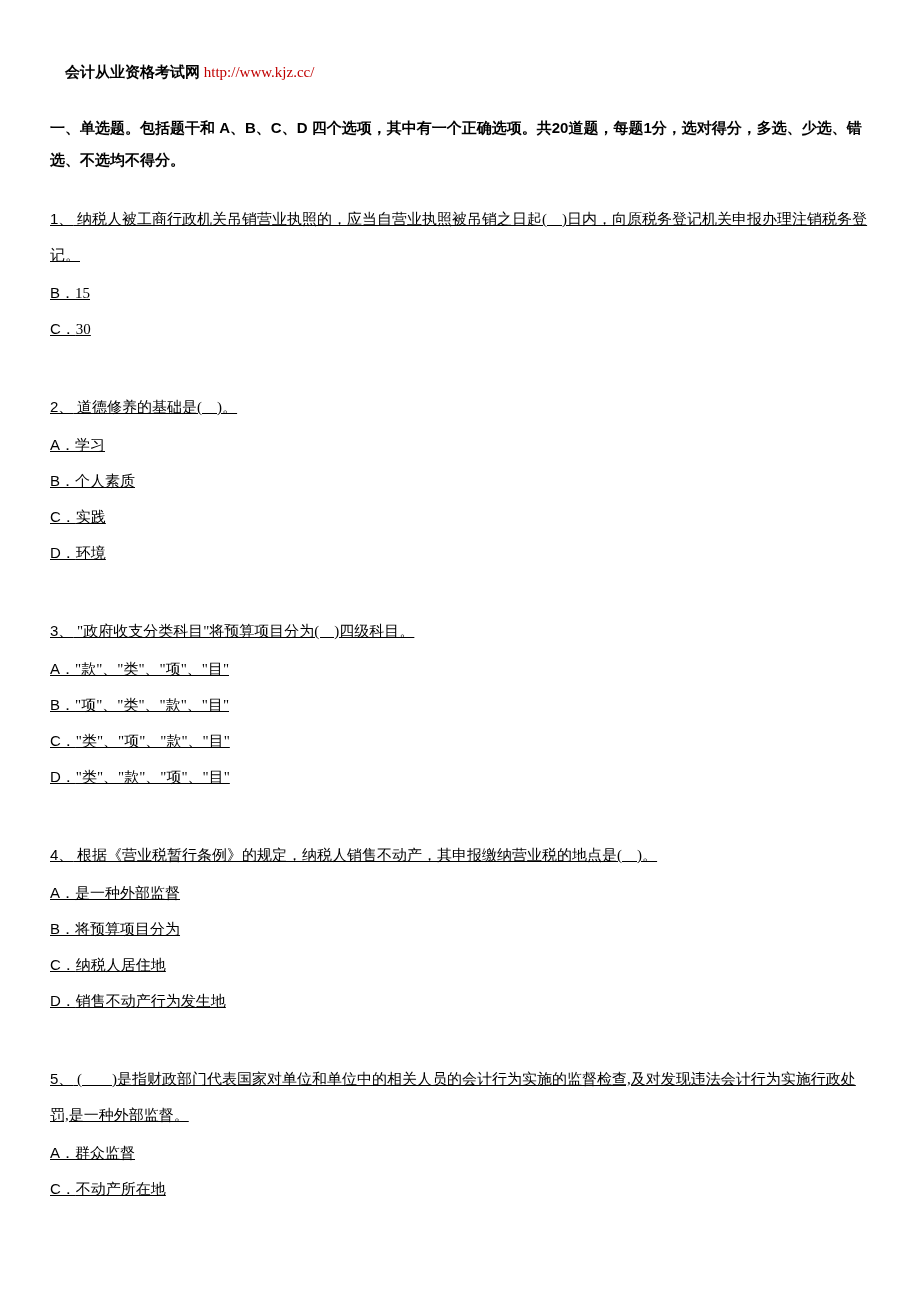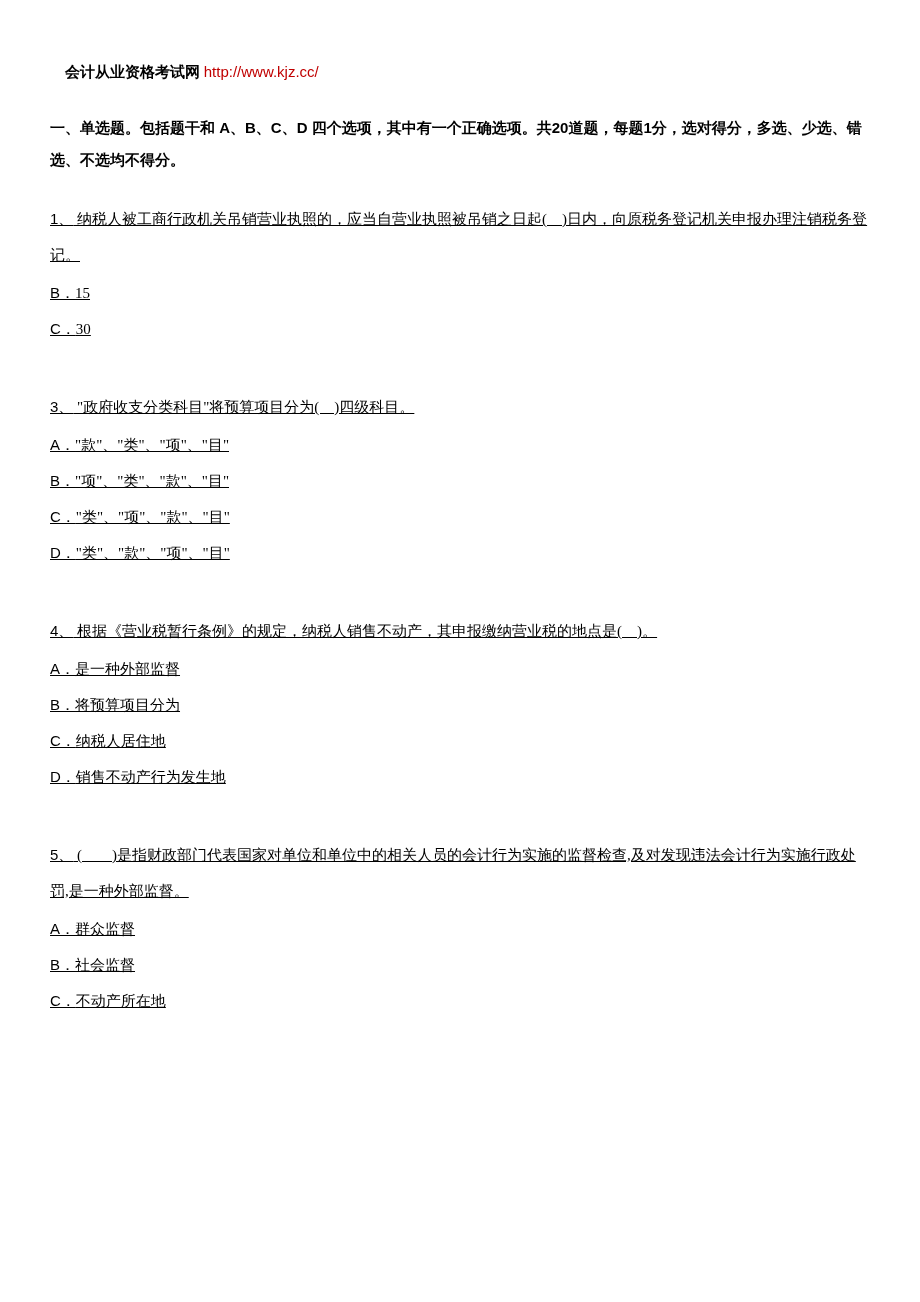--- a/index.html
+++ b/index.html
@@ -14,21 +14,21 @@
   .header {
     margin-bottom: 28px;
     text-indent: 15px;
   }
   .header-title {
     font-weight: bold;
     font-family: "SimHei", "黑体", sans-serif;
   }
   .header-link {
     color: #c00000;
-    font-family: Liberation Sans, sans-serif;
+    font-family: Liberation Serif, serif;
   }
   .instructions {
     font-weight: bold;
     margin-bottom: 26px;
     line-height: 2.1;
     font-family: "SimHei", "黑体", sans-serif;
   }
   .question-block {
     margin-bottom: 42px;
     text-decoration: underline;
@@ -64,32 +64,38 @@
   一、单选题。包括题干和 <span class="abcd">A</span>、<span class="abcd">B</span>、<span class="abcd">C</span>、<span class="abcd">D</span> 四个选项，其中有一个正确选项。共<span class="num">20</span>道题，每题<span class="num">1</span>分，选对得分，多选、少选、错选、不选均不得分。
 </div>
 
 <div id="questions-container">
     <div class="question-block">
       <div class="question-text"><span class="num">1、</span><span> 纳税人被工商行政机关吊销营业执照的，应当自营业执照被吊销之日起(　)日内，向原税务登记机关申报办理注销税务登记。</span></div>
       <div class="option"><span class="option-letter">B．</span><span>15</span></div>
       <div class="option"><span class="option-letter">C．</span><span>30</span></div>
     </div>
     <div class="question-block">
+      <div class="question-text"><span class="num">2、</span><span> 道德修养的基础是(　)。</span></div>
+      <div class="option"><span class="option-letter">A．</span><span>学习</span></div>
+      <div class="option"><span class="option-letter">B．</span><span>个人素质</span></div>
+      <div class="option"><span class="option-letter">C．</span><span>实践</span></div>
+      <div class="option"><span class="option-letter">D．</span><span>环境</span></div>
+    </div>
+    <div class="question-block">
       <div class="question-text"><span class="num">3、</span><span> "政府收支分类科目"将预算项目分为(　)四级科目。</span></div>
       <div class="option"><span class="option-letter">A．</span><span>"款"、"类"、"项"、"目"</span></div>
       <div class="option"><span class="option-letter">B．</span><span>"项"、"类"、"款"、"目"</span></div>
       <div class="option"><span class="option-letter">C．</span><span>"类"、"项"、"款"、"目"</span></div>
       <div class="option"><span class="option-letter">D．</span><span>"类"、"款"、"项"、"目"</span></div>
     </div>
     <div class="question-block">
       <div class="question-text"><span class="num">4、</span><span> 根据《营业税暂行条例》的规定，纳税人销售不动产，其申报缴纳营业税的地点是(　)。</span></div>
       <div class="option"><span class="option-letter">A．</span><span>是一种外部监督</span></div>
       <div class="option"><span class="option-letter">B．</span><span>将预算项目分为</span></div>
       <div class="option"><span class="option-letter">C．</span><span>纳税人居住地</span></div>
       <div class="option"><span class="option-letter">D．</span><span>销售不动产行为发生地</span></div>
     </div>
     <div class="question-block">
       <div class="question-text"><span class="num">5、</span><span> (　　)是指财政部门代表国家对单位和单位中的相关人员的会计行为实施的监督检查,及对发现违法会计行为实施行政处罚,是一种外部监督。</span></div>
       <div class="option"><span class="option-letter">A．</span><span>群众监督</span></div>
-      <div class="option"><span class="option-letter">B．</span><span>社会监督</span></div>
       <div class="option"><span class="option-letter">C．</span><span>不动产所在地</span></div>
     </div>
   </div>
 
 </body></html>

